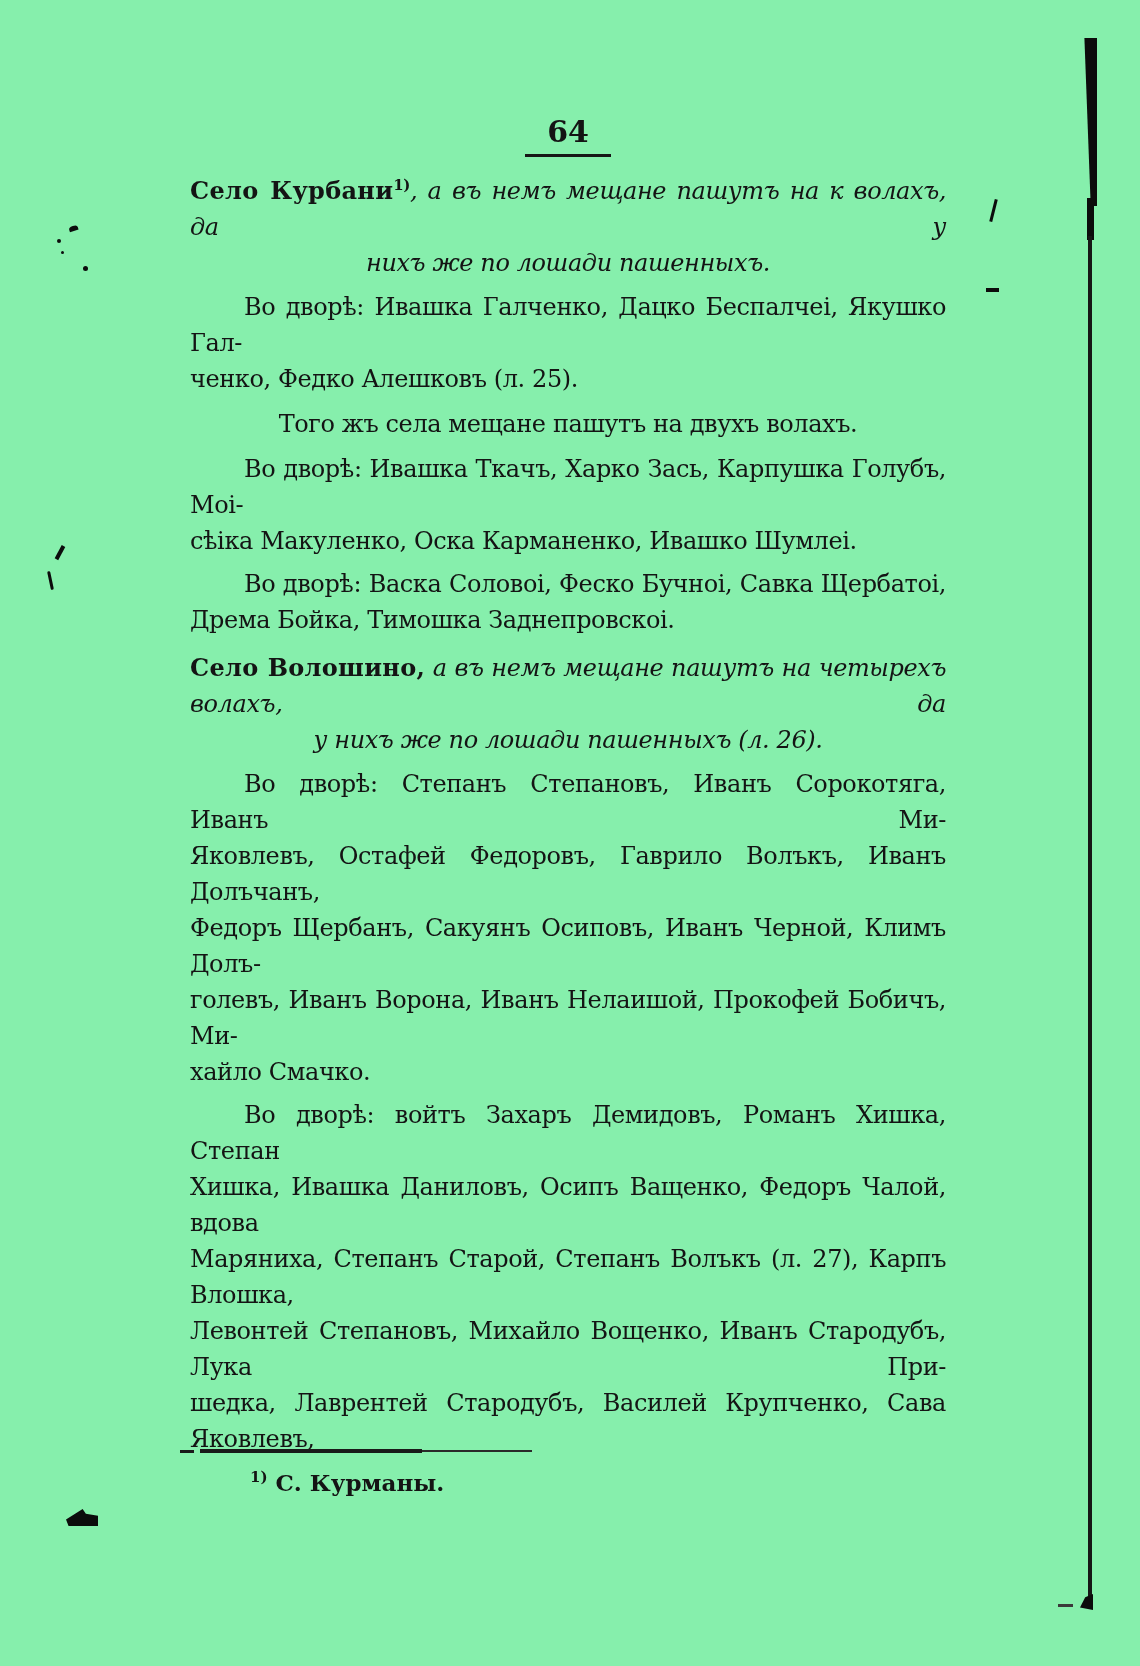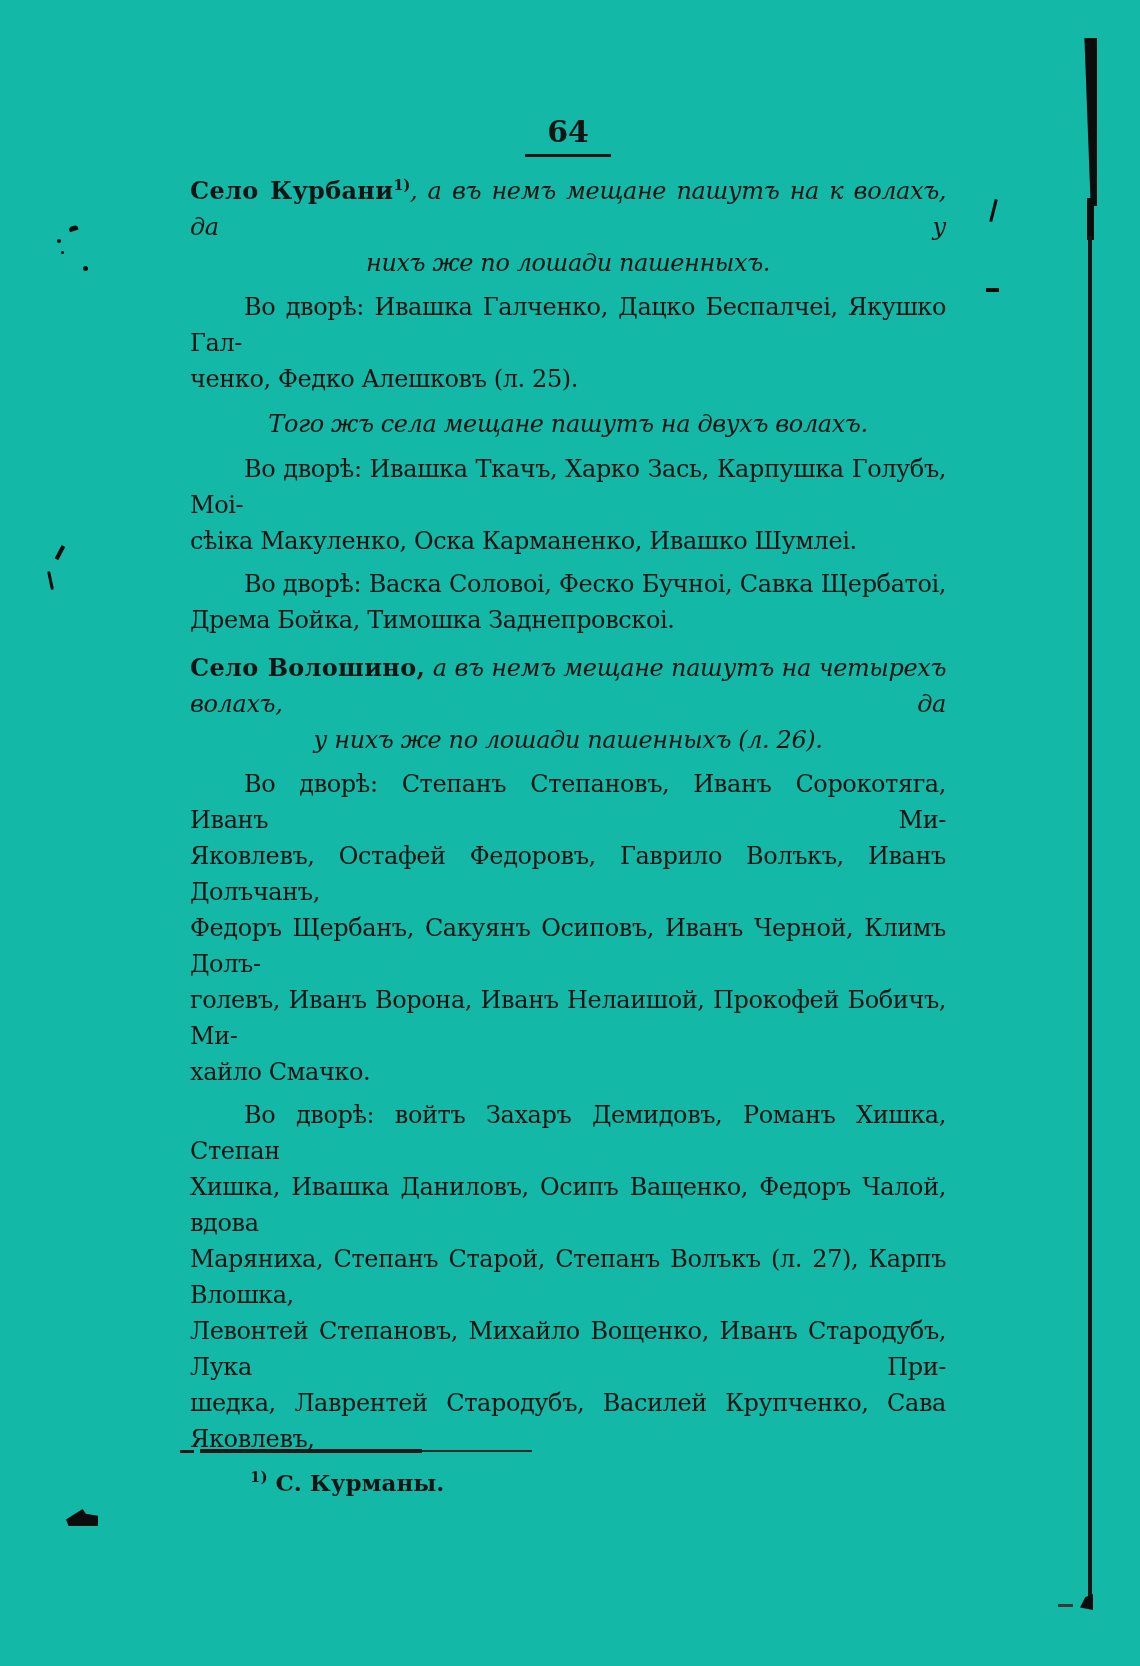--- a/index.html
+++ b/index.html
@@ -2,39 +2,39 @@
 <html><head>
 <meta charset="utf-8">
 <style>
   html,body{margin:0;padding:0;}
   body{
     width:1140px;height:1666px;position:relative;overflow:hidden;
     background:#ffffff;
     font-family:"DejaVu Serif","Liberation Serif",serif;
     color:#141414;
   }
-  .page{position:absolute;inset:0;background:#14b8a6;}
+  .page{position:absolute;inset:0;background:#86efac;}
   .content{position:absolute;left:190px;top:0;width:756px;}
   .pageno-wrap{text-align:center;padding-top:114px;margin-bottom:16px;}
   .pageno{
     display:inline-block;font-weight:700;font-size:30px;
     padding:0 22px 5px;border-bottom:3px solid #161616;
   }
   .line{
     font-size:24px;line-height:36px;letter-spacing:-0.4px;
     text-align:justify;
   }
   .jfull{text-align-last:justify;}
   .indent{text-indent:54px;}
   .center{text-align:right;text-align-last:center;}
   .heading{margin:12px 0 8px;}
   .name{font-weight:700;letter-spacing:0.3px;}
   .desc{font-style:italic;}
   .fnref{font-size:15px;font-weight:700;vertical-align:super;line-height:0;}
-  .note{font-style:italic;margin:9px 0;}
+  .note{margin:9px 0;}
   .para{margin:0 0 7px;}
   
   .footnote{position:absolute;left:176px;top:1447px;width:756px;}
   .fn-rule-dash{position:absolute;left:4px;top:3px;width:14px;height:3px;background:#1a1a1a;}
   .fn-rule{position:absolute;left:24px;top:2px;width:222px;height:4px;background:#1a1a1a;}
   .fn-rule-thin{position:absolute;left:246px;top:3px;width:110px;height:2px;background:#2a2a2a;}
   .fn-text{padding-left:74px;padding-top:22px;font-weight:700;font-size:23px;}
   
   .artifact{position:absolute;background:#0c0c0c;}
   .bar-top{left:1083px;top:38px;width:14px;height:168px;clip-path:polygon(10% 0,100% 0,100% 100%,55% 100%);}

